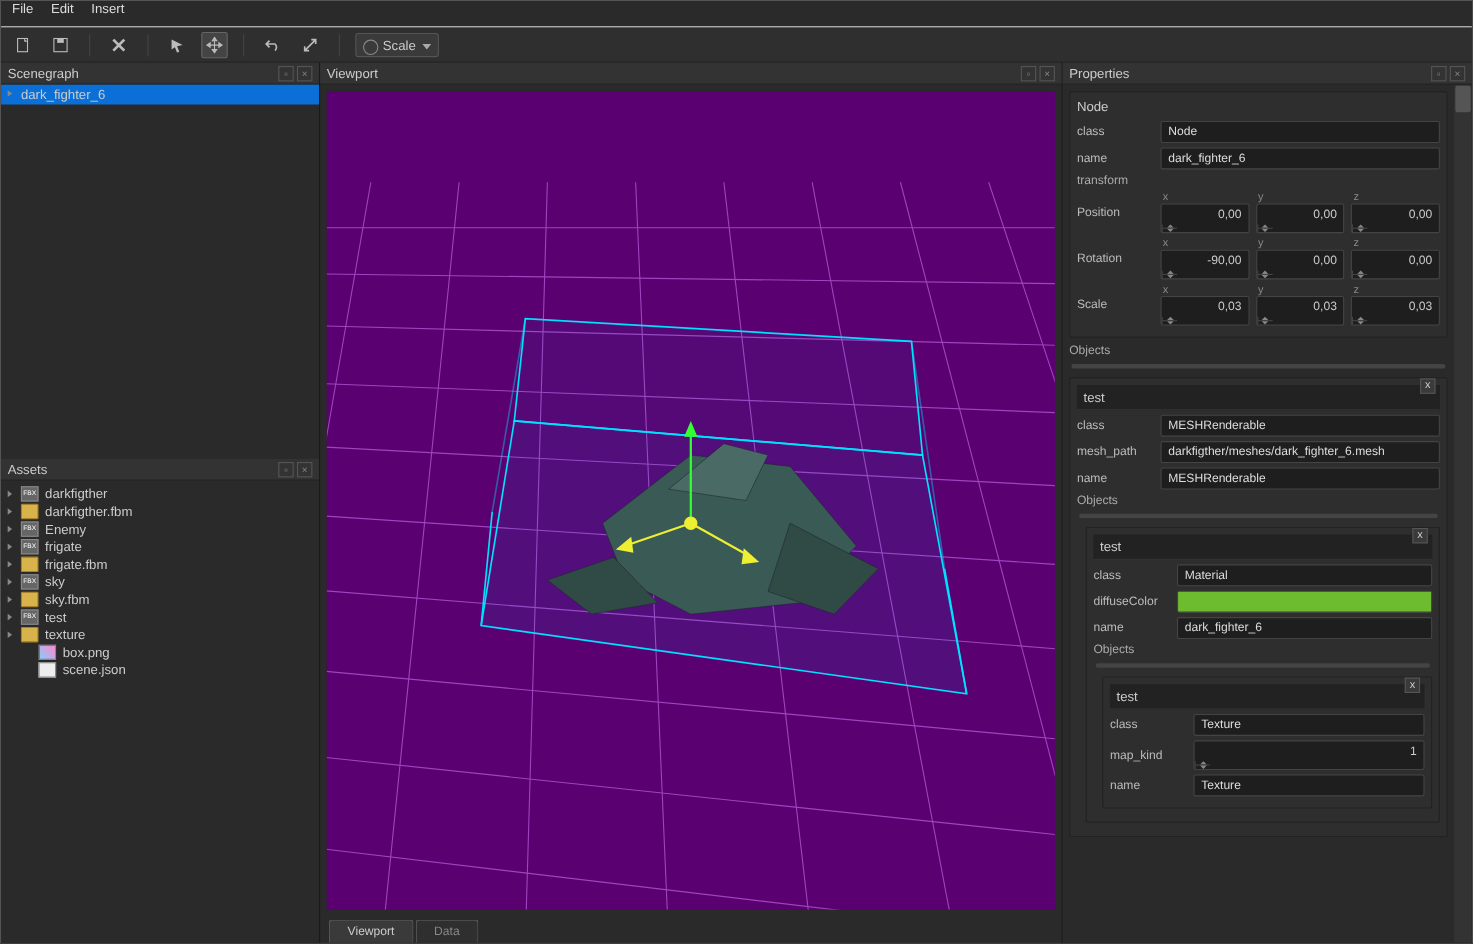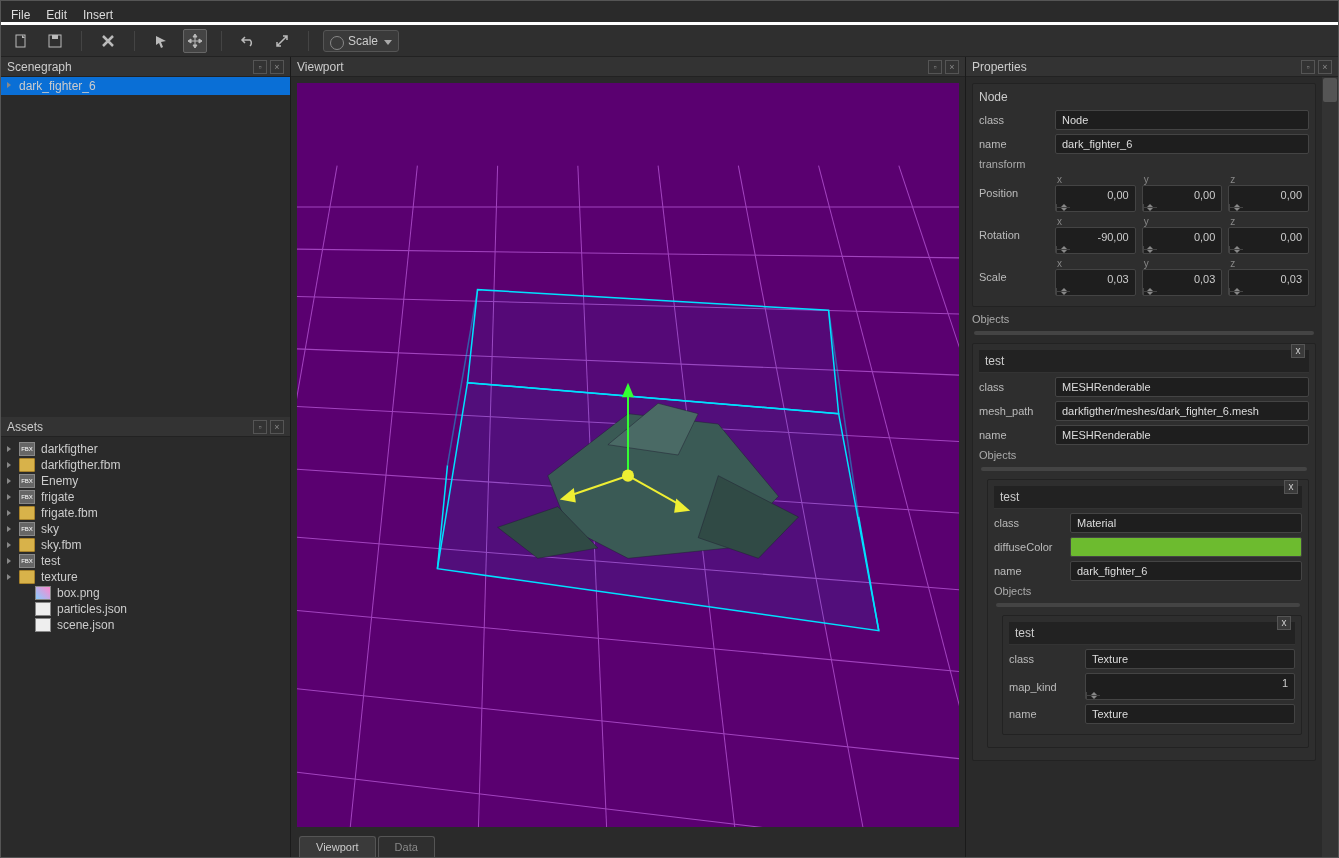--- a/index.html
+++ b/index.html
@@ -10,21 +10,21 @@
 .titlebar { height:26px; background:linear-gradient(#fdfdfd,#e8e8e8); display:flex; align-items:center; padding:0 6px; color:#333; border-bottom:1px solid #888; }
 .titlebar .app-icon { width:16px; height:16px; background:#8cc; margin-right:6px; border:1px solid #488; }
 .titlebar .title { flex:1; font-size:12px; color:#333; }
 .winbtns { display:flex; gap:2px; }
 .winbtn { width:28px; height:18px; background:linear-gradient(#f5f5f5,#ddd); border:1px solid #888; border-radius:2px; display:flex; align-items:center; justify-content:center; font-size:11px; color:#333; }
 .winbtn.close { background:linear-gradient(#e77,#c33); color:#fff; border-color:#a22; width:44px; }
 .winbtn.max { }
 .winbtn.min { }
 
 
-.menubar { height:24px; background:#2a2a2a; display:flex; align-items:flex-end; padding:0 10px; gap:16px; border-bottom:3px solid #ffffff; }
+.menubar { height:24px; background:#2a2a2a; display:flex; align-items:flex-start; padding:0 10px; gap:16px; border-bottom:1px solid #ffffff; }
 .menubar .menu-item { color:#ddd; cursor:default; }
 
 
 .toolbar { height:32px; background:#2f2f2f; display:flex; align-items:center; padding:0 8px; gap:10px; border-bottom:1px solid #222; }
 .toolbtn { width:24px; height:24px; display:flex; align-items:center; justify-content:center; color:#bbb; border-radius:2px; }
 .toolbtn.active { background:#444; border:1px solid #666; }
 .tool-sep { width:1px; height:20px; background:#444; margin:0 4px; }
 .dropdown { background:#3a3a3a; border:1px solid #555; border-radius:3px; padding:3px 20px 3px 24px; position:relative; color:#ccc; }
 .dropdown::before { content:""; position:absolute; left:6px; top:5px; width:12px; height:12px; border:1px solid #888; border-radius:50%; }
 .dropdown::after { content:""; position:absolute; right:6px; top:9px; border-left:4px solid transparent; border-right:4px solid transparent; border-top:5px solid #aaa; }
@@ -217,24 +217,20 @@
               <span class="caret"></span>
               <span class="aicon folder"></span>
               <span>texture</span>
             </div>
             <div class="asset-row indent nocaret">
               <span class="aicon img"></span>
               <span>box.png</span>
             </div>
             <div class="asset-row indent nocaret">
               <span class="aicon json"></span>
-              <span>particles.json</span>
-            </div>
-            <div class="asset-row indent nocaret">
-              <span class="aicon json"></span>
               <span>scene.json</span>
             </div>
           </div>
       </div>
     </div>
 
     <div class="col-center">
       <div class="panel-header">
         <span>Viewport</span>
         <span class="spacer"></span>

